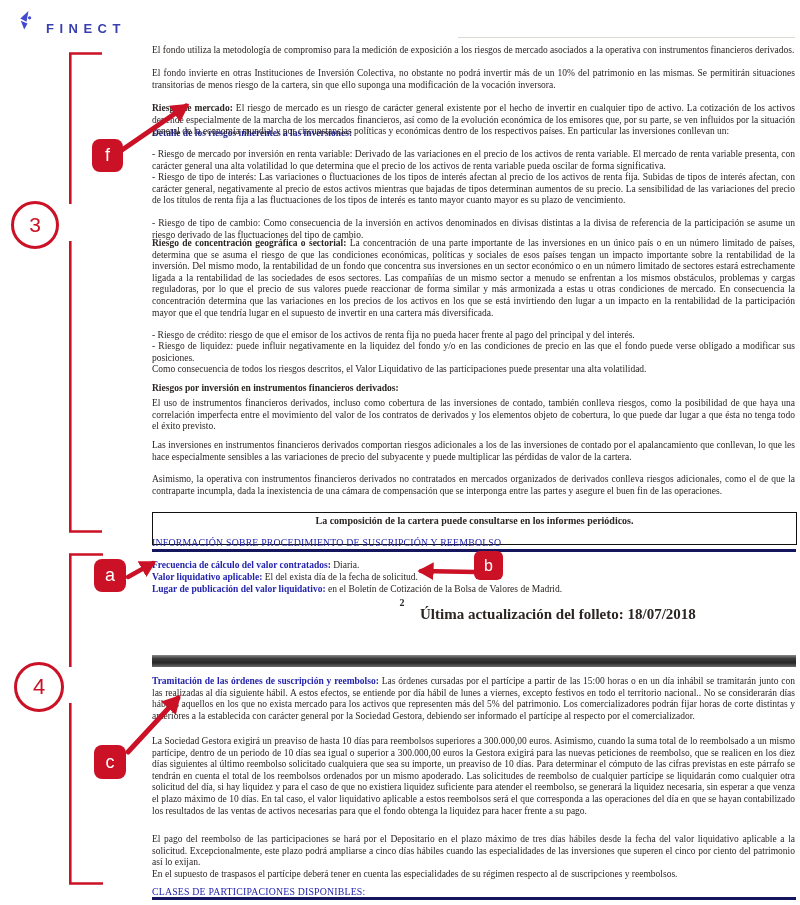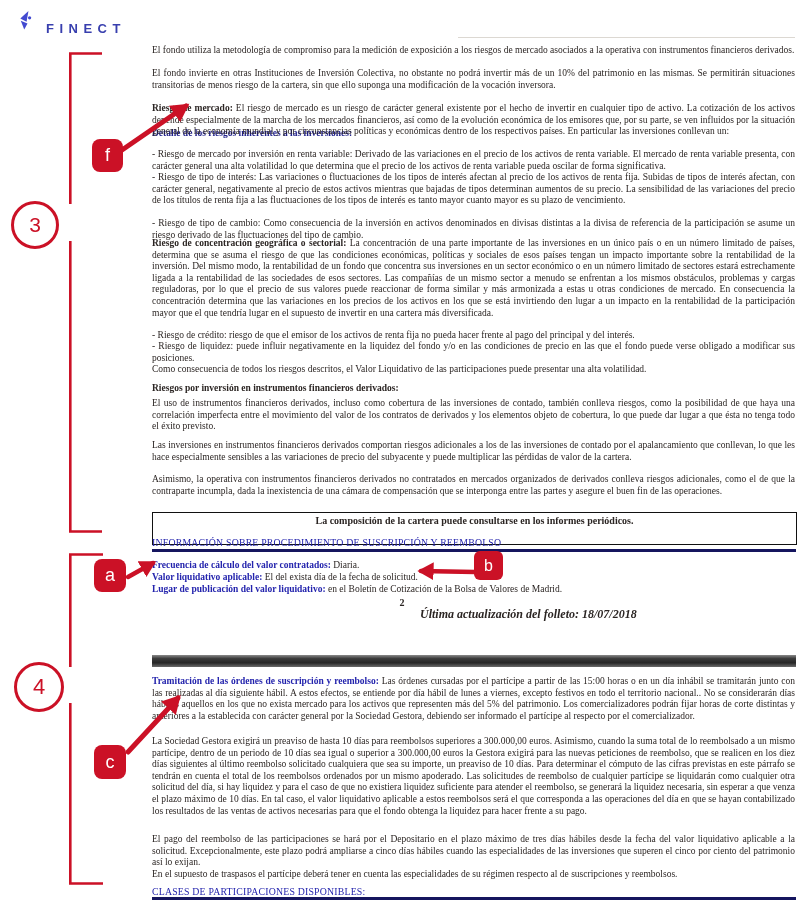--- a/index.html
+++ b/index.html
@@ -10,21 +10,21 @@
        font:9.5px/11.6px "Liberation Serif",serif;color:#2b2523;text-align:justify;}
   .lead{font-weight:bold;}
   .bluelead{font-weight:bold;color:#2424ad;}
   .h-navy{font-weight:bold;color:#1f1f8a;text-align:left;margin-top:36px;}
   .h-black{font-weight:bold;text-align:left;}
   .h-section{font-weight:normal;color:#2424ad;font-size:9.8px;letter-spacing:.2px;text-align:left;}
   .rule{position:absolute;left:152px;width:644px;height:3px;background:#15155e;}
   .boxed{border:1.5px solid #111;text-align:center;font-weight:bold;font-size:10px;
          padding:2px 0 17px 0;}
   .pagenum{text-align:center;font-weight:bold;font-size:10px;}
-  .update{font-weight:bold;font-size:12px;text-align:left;font-style:italic;}
+  .update{font-weight:bold;font-size:15px;text-align:left;}
   .pagebar{position:absolute;left:152px;width:644px;top:655px;height:12px;
            background:linear-gradient(180deg,#8a8a8a 0%,#3a3a3a 30%,#262626 65%,#6a6a6a 100%);}
   .topedge{position:absolute;left:458px;top:37px;width:337px;height:1px;background:#dcd8d2;}
   
   .logo{position:absolute;left:16px;top:9px;display:flex;align-items:flex-end;gap:7px;cursor:pointer;}
   .logo-text{font-family:"Liberation Sans",sans-serif;font-size:13px;font-weight:600;
              letter-spacing:5.5px;color:#383fae;}
   
   .ann-circle{position:absolute;border:3.5px solid #cb1126;border-radius:50%;background:#fff;
               display:flex;align-items:center;justify-content:center;

